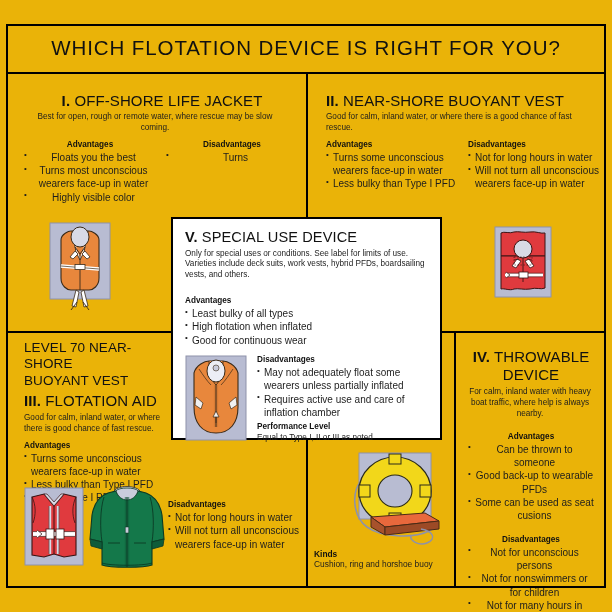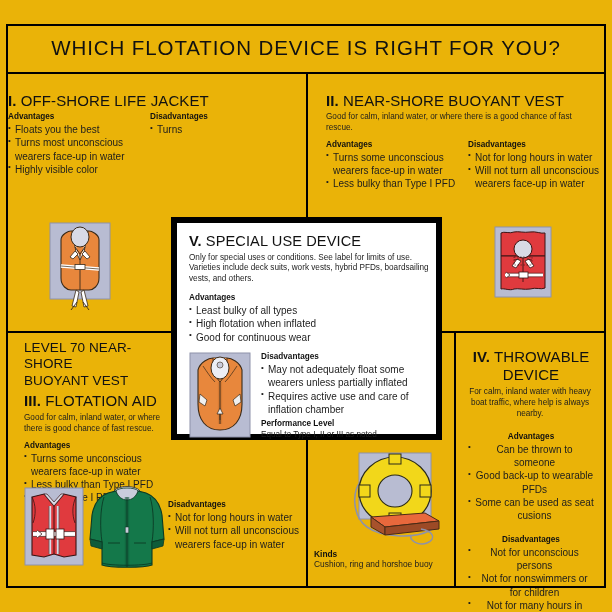--- a/index.html
+++ b/index.html
@@ -159,21 +159,21 @@
   .col-b { width: 132px; }
 
   
   .center-panel {
     position: absolute;
     left: 171px;
     top: 217px;
     width: 271px;
     height: 223px;
     background: #fff;
-    border: 6px solid #000000;
+    border: 2px solid #000000;
     box-sizing: border-box;
     padding: 10px 12px 0 12px;
     z-index: 6;
   }
 
   
   .art { position: absolute; }
 
   .kinds-label {
     font-size: 8.4px;
@@ -197,25 +197,26 @@
   <div class="title-bar">
     <div class="title-text">WHICH FLOTATION DEVICE IS RIGHT FOR YOU?</div>
   </div>
 
   <div class="v-div-top"></div>
   <div class="h-div-mid"></div>
   <div class="h-div-mid-right"></div>
   <div class="v-div-bottom-left"></div>
   <div class="v-div-bottom-right"></div>
 
-  <div class="panel" style="left:8px; top:92px; width:276px;">
+  <div class="panel" style="left:24px; top:92px; width:276px;text-align:center;">
     <h2 class="heading">
       <span class="pnum">I.</span>
       <span>OFF-SHORE LIFE JACKET</span>
     </h2>
+    <p class="desc" style="width:262px;">Best for open, rough or remote water, where rescue may be slow coming.</p>
     <div class="cols">
       <div class="col-a">
         <div class="sub">Advantages</div>
         <ul class="bullets">
           <li>Floats you the best</li>
           <li>Turns most unconscious wearers face-up in water</li>
           <li>Highly visible color</li>
         </ul>
       </div>
       <div class="col-b">
@@ -300,21 +301,21 @@
       <rect x="25" y="46" width="9" height="6" fill="#ffffff" stroke="#3a1414" stroke-width="0.8"></rect>
       <path d="M12 46 L16 49 L12 52" fill="#ffffff" stroke="#3a1414" stroke-width="0.7"></path>
     </svg>
   </div>
 
   <div class="center-panel">
     <h2 class="heading" style="font-size:14.6px; margin-bottom:3px;">
       <span class="pnum">V.</span>
       <span>SPECIAL USE DEVICE</span>
     </h2>
-    <p class="desc" style="width:246px; margin-bottom:8px;">Only for special uses or conditions. See label for limits of use. Varieties include deck suits, work vests, hybrid PFDs, boardsailing vests, and others.</p>
+    <p class="desc" style="width:246px; margin-bottom:15px;">Only for special uses or conditions. See label for limits of use. Varieties include deck suits, work vests, hybrid PFDs, boardsailing vests, and others.</p>
 
     <div class="sub">Advantages</div>
     <ul class="bullets" style="margin-bottom:8px;">
       <li>Least bulky of all types</li>
       <li>High flotation when inflated</li>
       <li>Good for continuous wear</li>
     </ul>
 
     <div style="display:flex; gap:10px;">
 

